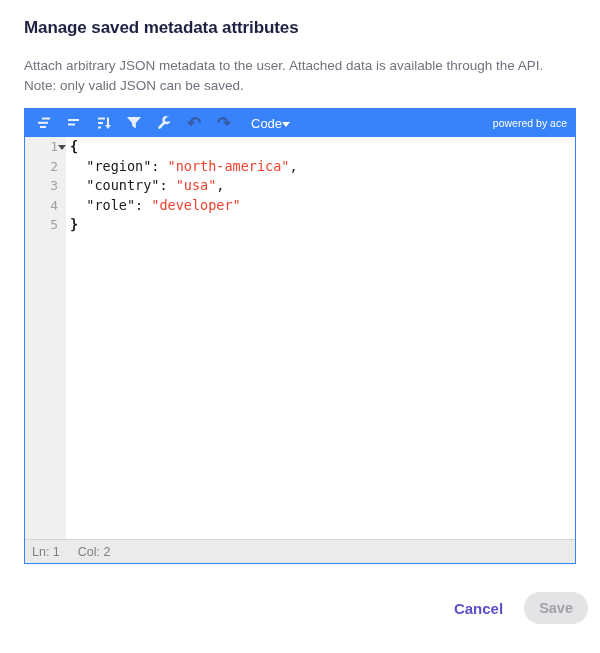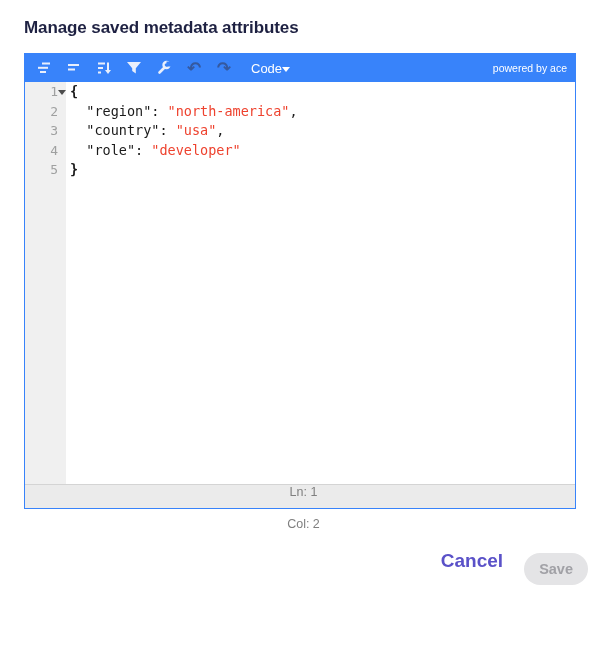--- a/index.html
+++ b/index.html
@@ -77,44 +77,46 @@
   .code-line { height: 19.6px; white-space: pre; }
   .tok-plain { color: #1a1a1a; }
   .tok-key   { color: #1a1a1a; }
   .tok-punct { color: #1a1a1a; }
   .tok-brace { color: #1a1a1a; font-weight: 700; }
   .tok-str   { color: #ee422e; }
 
   .statusbar {
     height: 24px; background: #ebebeb; border-top: 1px solid #d4d4d4;
     display: flex; align-items: center; gap: 18px; padding-left: 7px;
-    color: #7f7f7f; font-size: 12.5px; flex-direction: column;
+    color: #7f7f7f; font-size: 12.5px;
   }
 
   
   .footer {
     display: flex; justify-content: flex-end; align-items: center;
     gap: 21px; margin-top: 28px; margin-right: -12px;
   }
   .cancel-btn {
     background: none; border: none; cursor: pointer; padding: 0;
-    color: #5a51c8; font-weight: 700; font-size: 19px;
+    color: #5a51c8; font-weight: 700; font-size: 15px;
     font-family: "Liberation Sans", sans-serif;
   }
   .save-btn {
     background: #e4e4e6; border: none; border-radius: 16px;
     padding: 8px 15px; color: #a1a1a6; font-weight: 700; font-size: 14.5px;
-    font-family: "Liberation Sans", sans-serif; cursor: default; margin-top: 16px;
+    font-family: "Liberation Sans", sans-serif; cursor: default;
   }
 </style>
 </head>
 <body>
 
 <div class="modal">
   <h1 class="page-title">Manage saved metadata attributes</h1>
+  <p class="desc">Attach arbitrary JSON metadata to the user. Attached data is available through the API.</p>
+  <p class="desc note">Note: only valid JSON can be saved.</p>
 
   <div class="editor">
     <div class="toolbar">
       <div id="tb-icons" style="display:flex;align-items:center;">
           <button class="tb-btn">
             <span class="tb-ic">
               <svg width="16" height="16" viewBox="0 0 16 16">
                 <rect x="6" y="2.5" width="8" height="2" fill="#e9effc"></rect>
                 <rect x="2" y="6.8" width="10" height="2" fill="#e9effc"></rect>
                 <rect x="4" y="11" width="6" height="2" fill="#e9effc"></rect>

